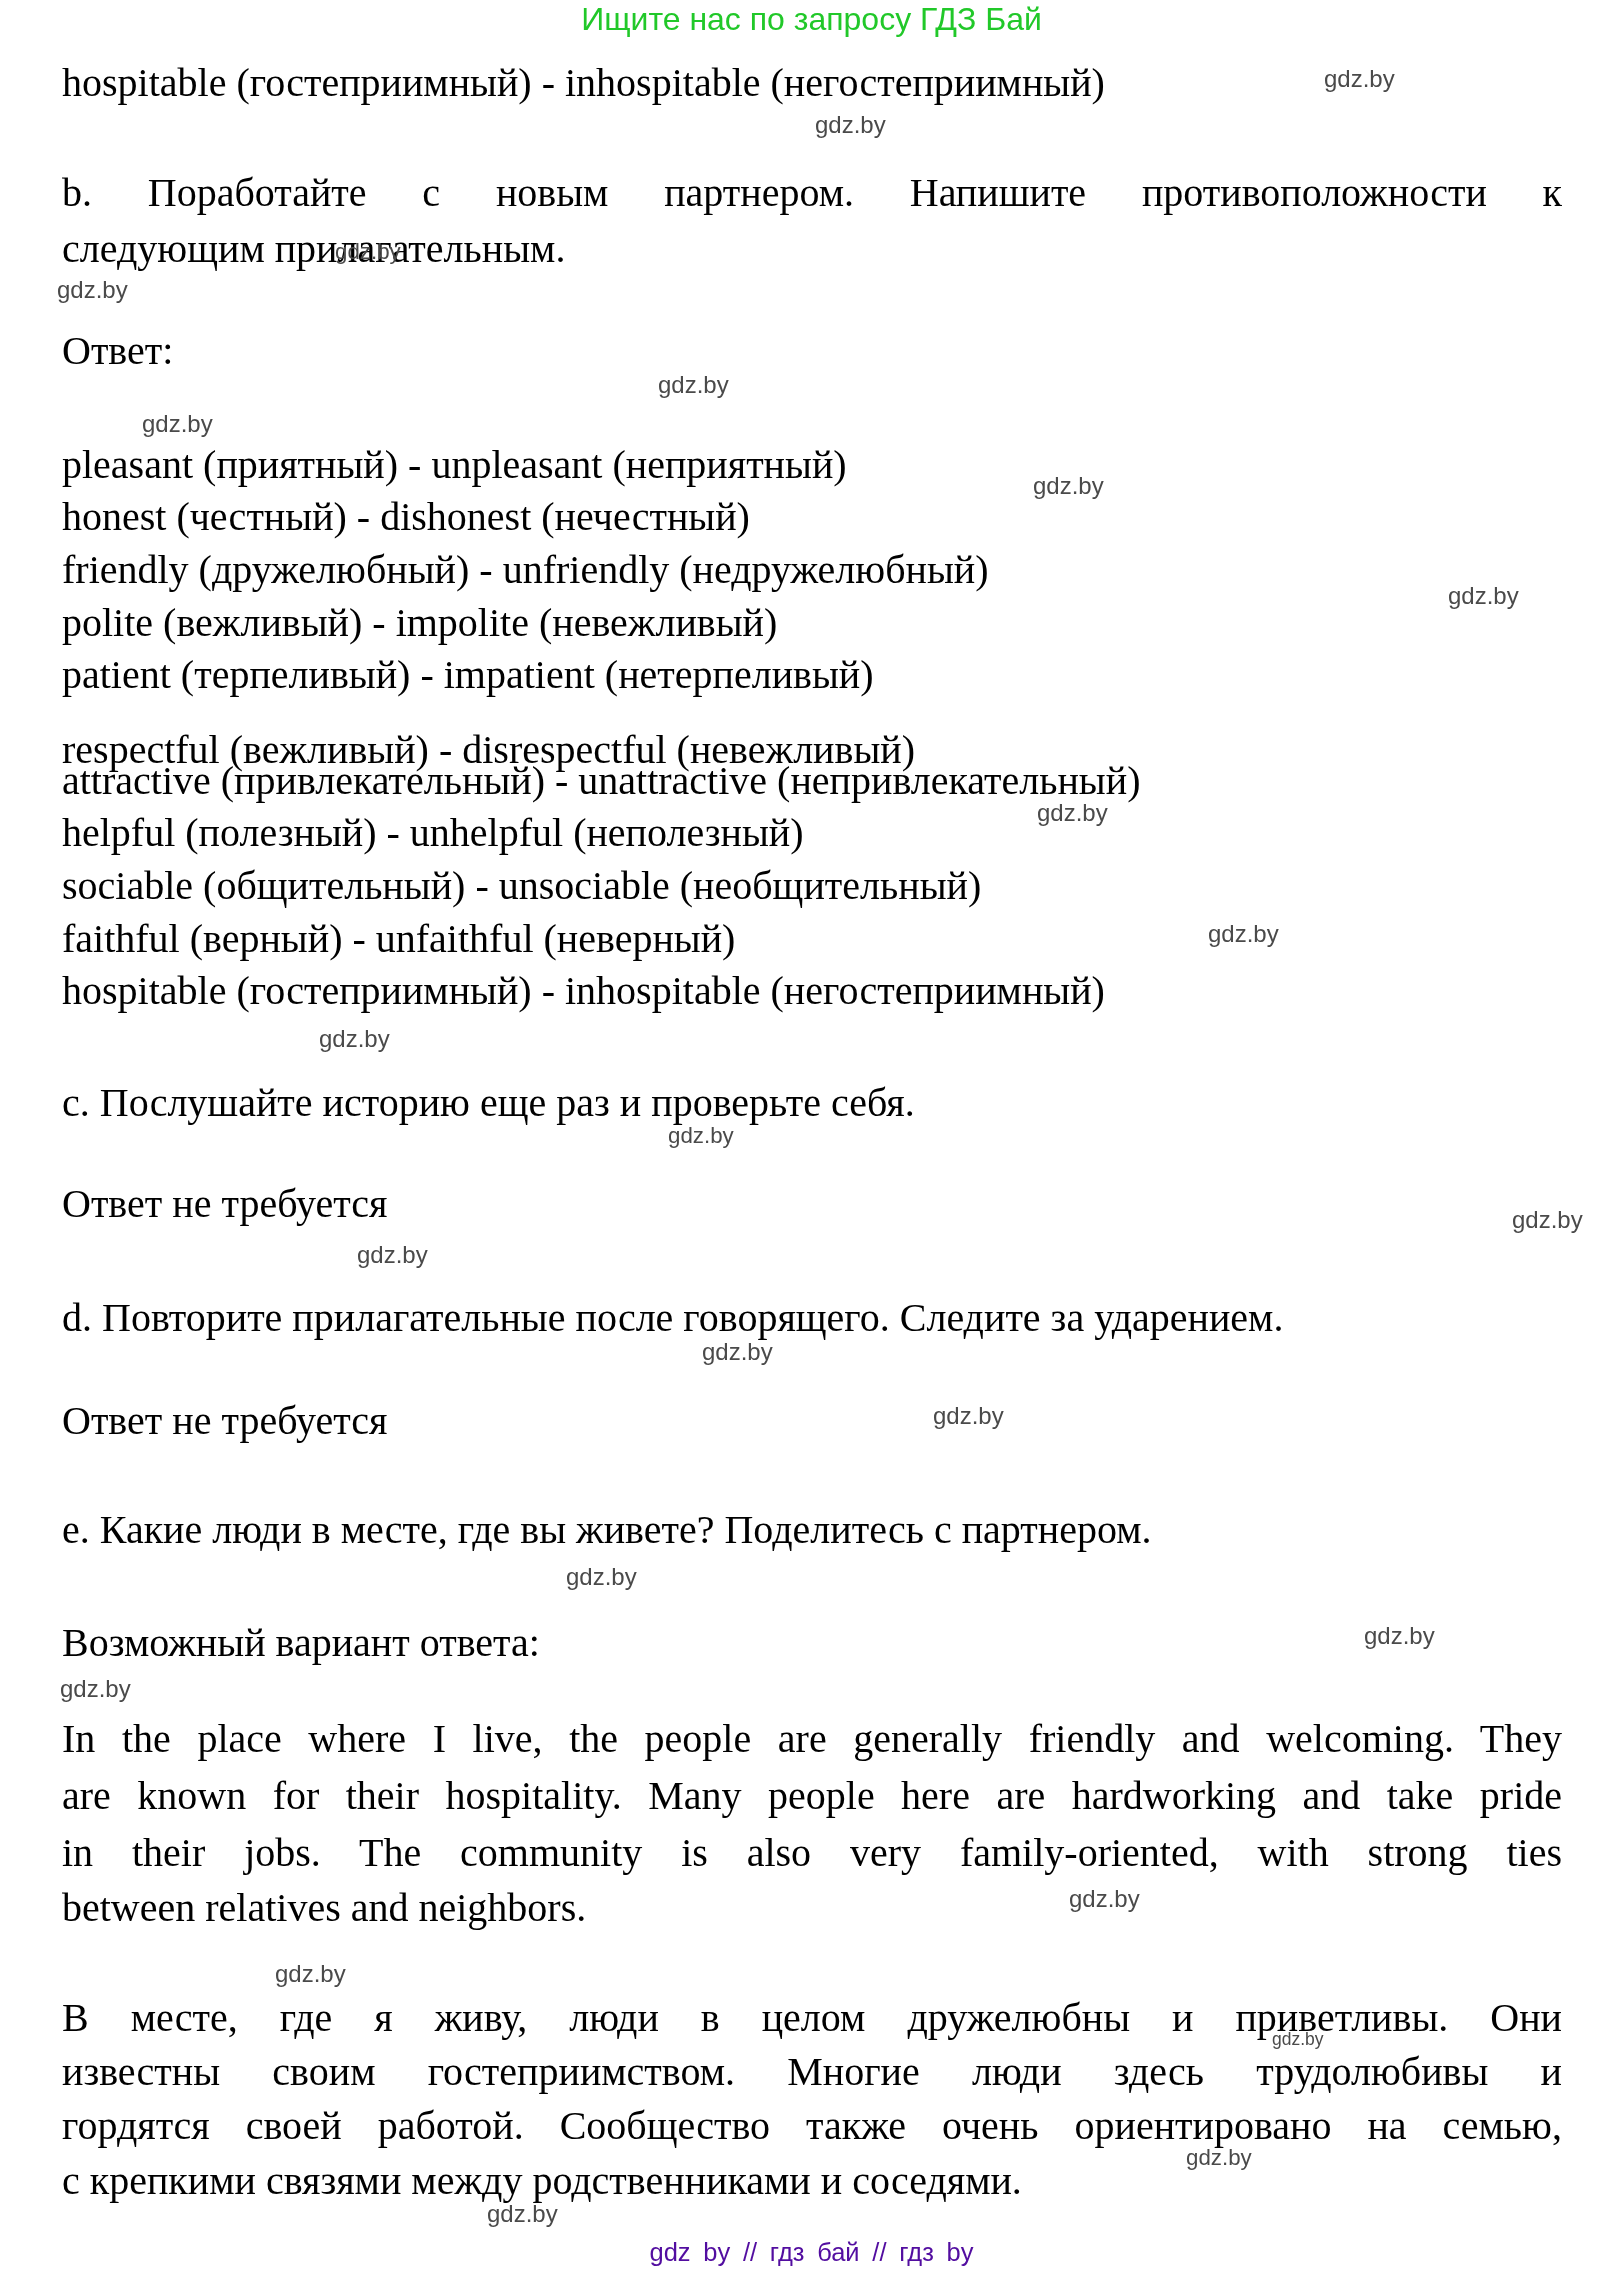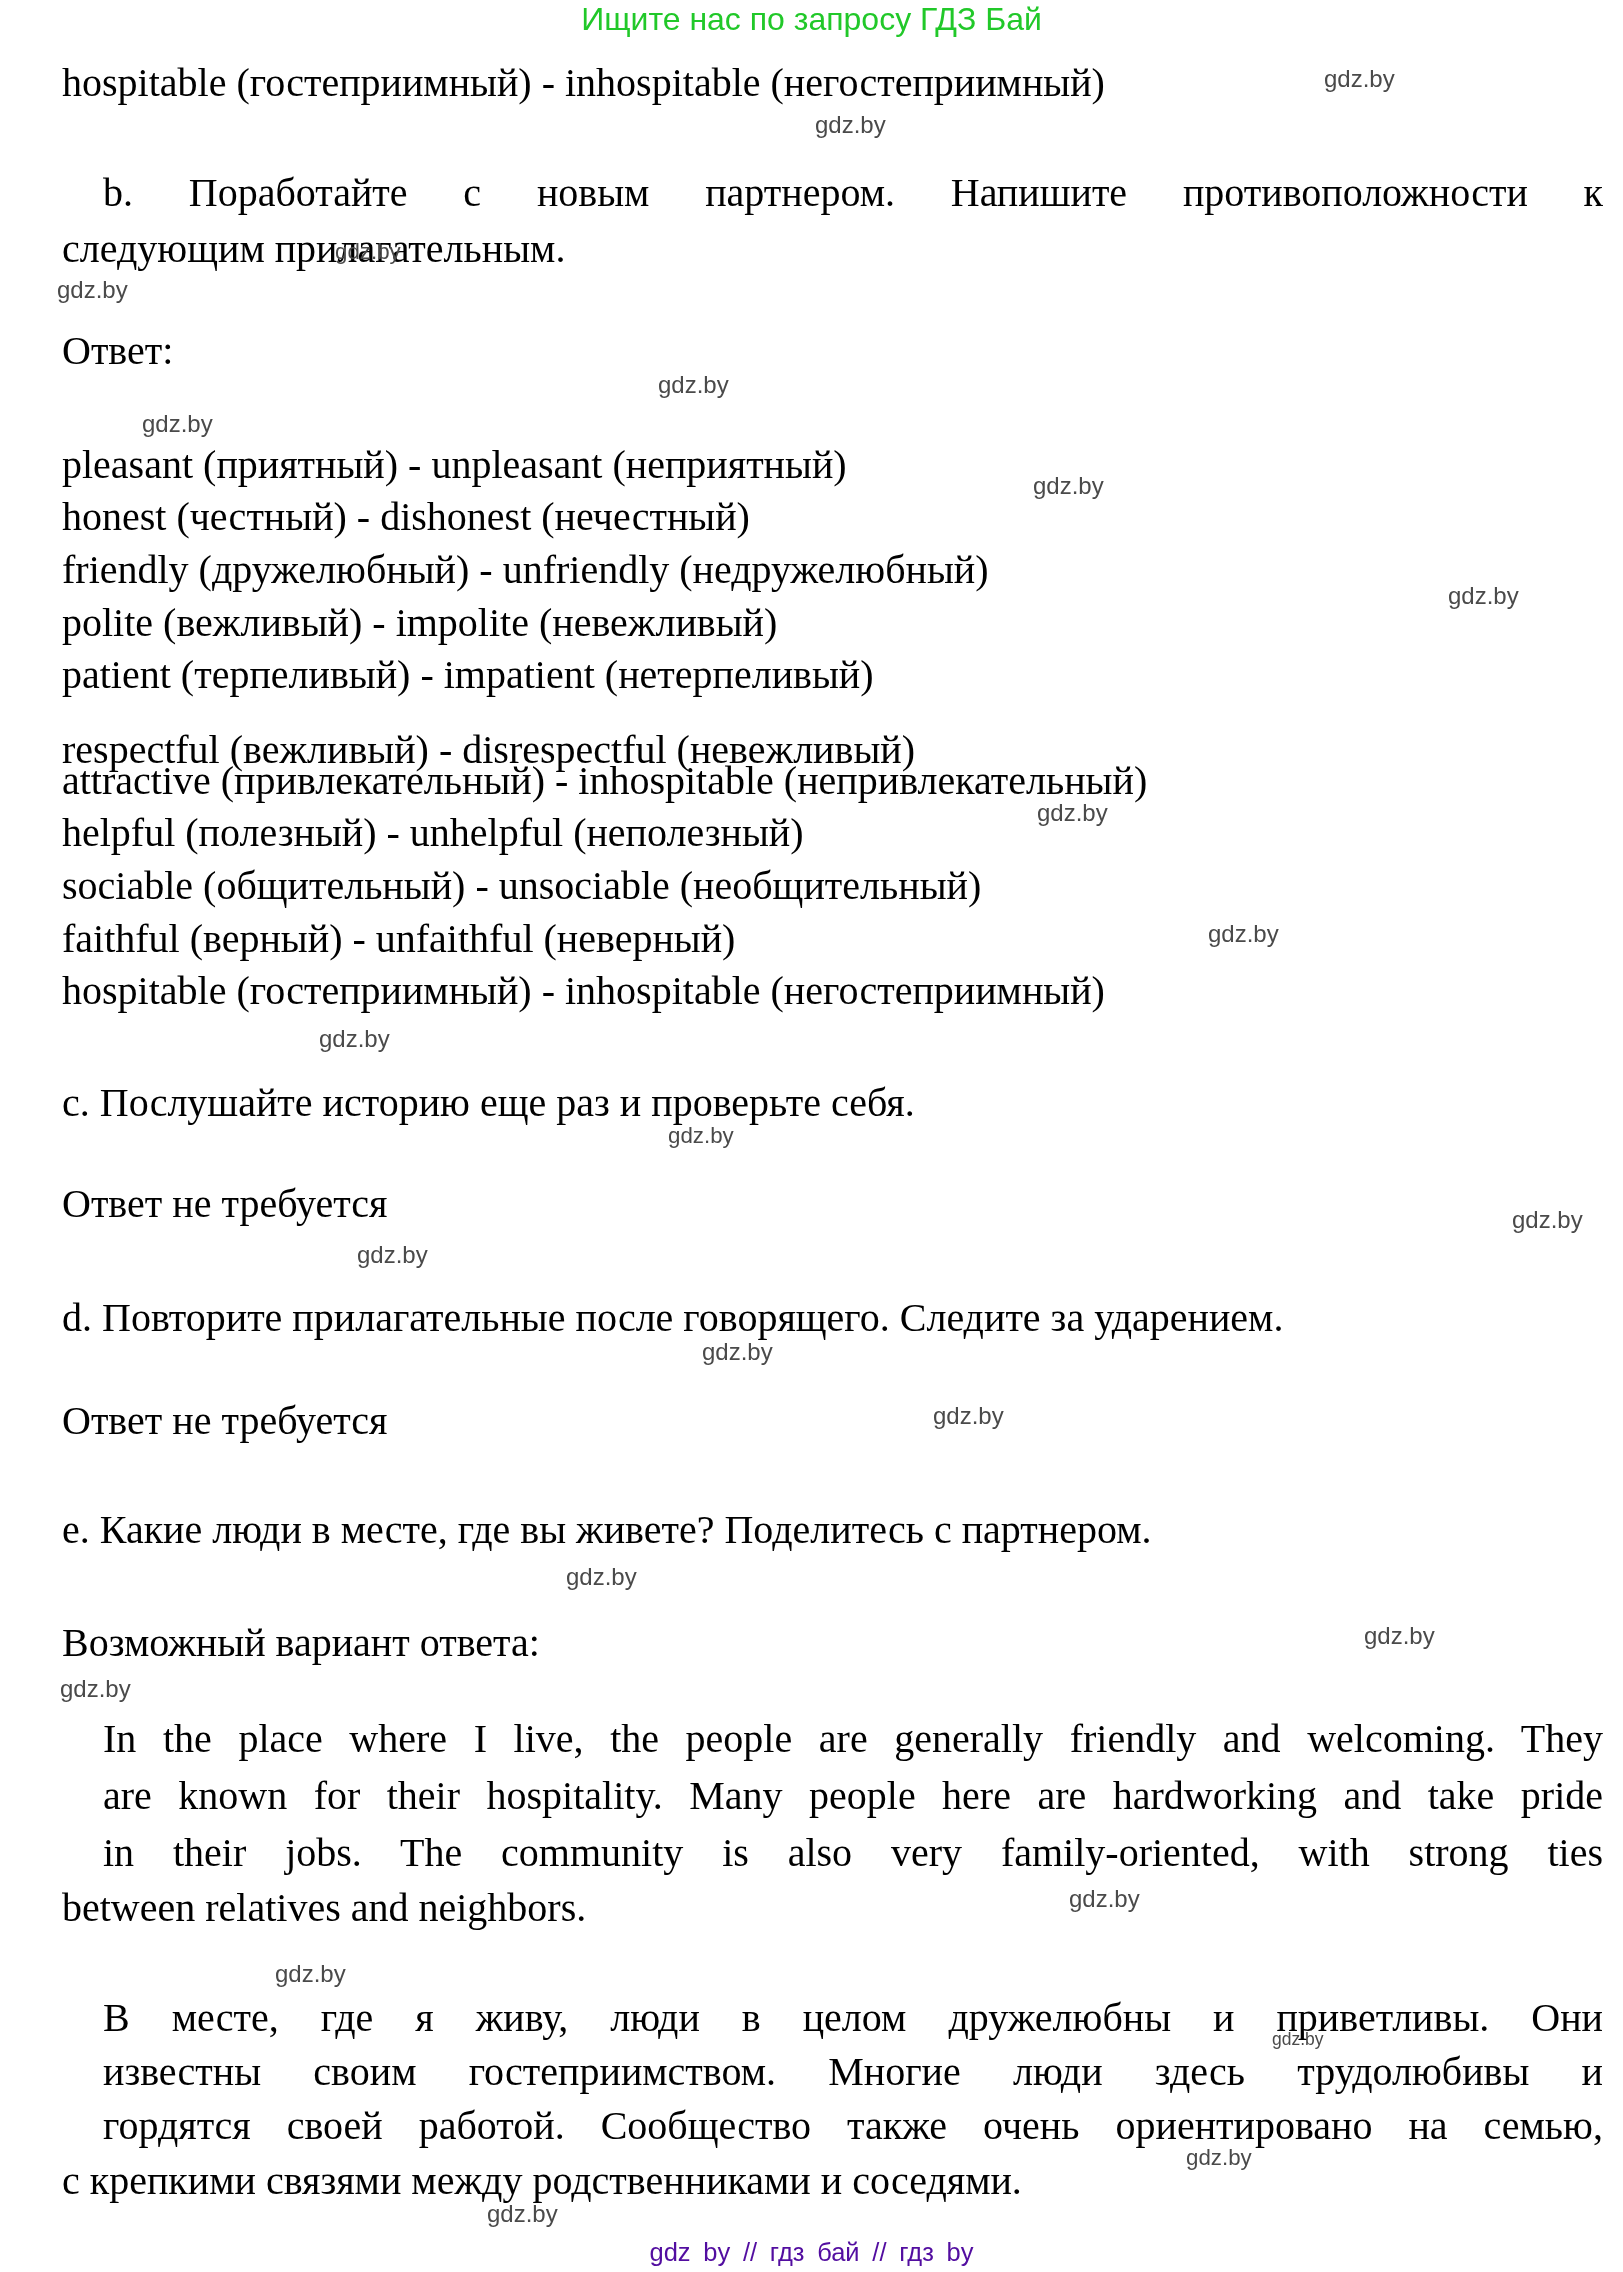--- a/index.html
+++ b/index.html
@@ -27,21 +27,20 @@
     font-size:40px;
     line-height:1.1;
     white-space:nowrap;
     letter-spacing:0px;
   }
   .just{
     white-space:normal;
     width:1500px;
     text-align:justify;
     text-align-last:justify;
-    margin-left:41px;
   }
   .wm{
     position:absolute;
     font-family:"Liberation Sans","DejaVu Sans",sans-serif;
     font-size:24px;
     line-height:1;
     color:#4a4a4a;
   }
   .wm-md{font-size:22.3px;}
   .wm-sm{font-size:17.5px;}
@@ -69,21 +68,21 @@
   <div class="line" style="top:227px">следующим прилагательным.</div>
 
   <div class="line" style="top:329px">Ответ:</div>
 
   <div class="line" style="top:443px">pleasant (приятный) - unpleasant (неприятный)</div>
   <div class="line" style="top:495px">honest (честный) - dishonest (нечестный)</div>
   <div class="line" style="top:548px">friendly (дружелюбный) - unfriendly (недружелюбный)</div>
   <div class="line" style="top:601px">polite (вежливый) - impolite (невежливый)</div>
   <div class="line" style="top:653px">patient (терпеливый) - impatient (нетерпеливый)</div>
   <div class="line" style="top:728px">respectful (вежливый) - disrespectful (невежливый)</div>
-  <div class="line" style="top:759px">attractive (привлекательный) - inhospitable (непривлекательный)</div>
+  <div class="line" style="top:759px">attractive (привлекательный) - unattractive (непривлекательный)</div>
   <div class="line" style="top:864px">sociable (общительный) - unsociable (необщительный)</div>
   <div class="line" style="top:811px">helpful (полезный) - unhelpful (неполезный)</div>
   <div class="line" style="top:917px">faithful (верный) - unfaithful (неверный)</div>
   <div class="line" style="top:969px">hospitable (гостеприимный) - inhospitable (негостеприимный)</div>
 
   <div class="line" style="top:1081px">c. Послушайте историю еще раз и проверьте себя.</div>
   <div class="line" style="top:1182px">Ответ не требуется</div>
 
   <div class="line" style="top:1296px">d. Повторите прилагательные после говорящего. Следите за ударением.</div>
   <div class="line" style="top:1399px">Ответ не требуется</div>

